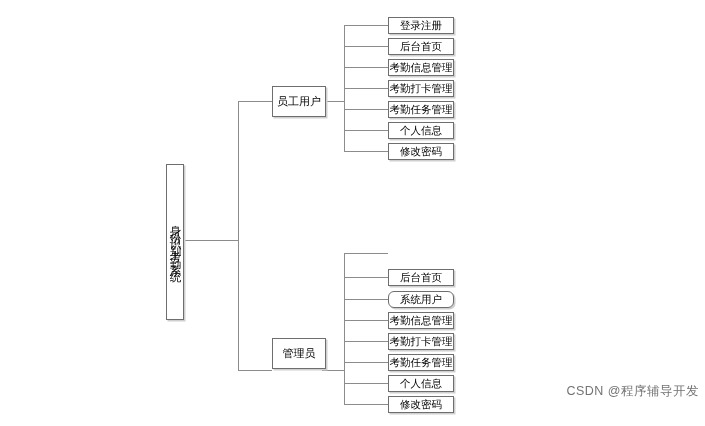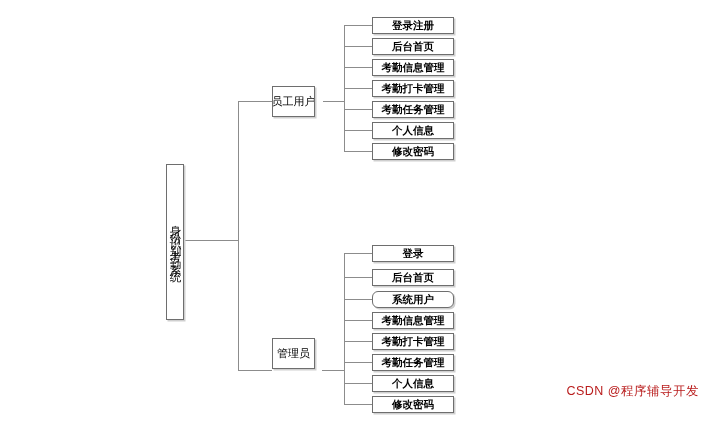--- a/index.html
+++ b/index.html
@@ -35,50 +35,49 @@
     color: #000000;
     display: flex;
     align-items: center;
     justify-content: center;
     text-align: center;
     box-shadow: 1.5px 1.5px 0 #cfcfcf;
     white-space: nowrap;
     overflow: hidden;
   }
   .node.child {
-    left: 372px;
-    width: 82px;
+    left: 388px;
+    width: 66px;
     height: 17px;
     font-size: 10.5px;
     line-height: 15px;
-    font-weight: bold;
   }
   .node.mid {
     left: 272px;
-    width: 43px;
+    width: 54px;
     height: 31px;
     font-size: 11px;
   }
   .node.root {
     left: 166px;
     top: 164px;
     width: 18px;
     height: 156px;
     font-size: 11.5px;
     writing-mode: vertical-lr;
     text-orientation: upright;
     letter-spacing: 6.5px;
     white-space: normal;
   }
   .watermark {
     position: absolute;
     right: 6px;
     top: 383px;
     font-size: 12.5px;
-    color: #b91c1c;
+    color: #737373;
     letter-spacing: 0.5px;
   }
 </style>
 </head>
 <body>
 
 <div class="canvas">
 
   <div class="hline" style="left:184px; top:240px; width:54px;"></div>
   <div class="vline" style="left:238px; top:101px; height:270px;"></div>
@@ -112,21 +111,20 @@
   <div class="node mid" style="top:338px;">管理员</div>
 
   <div class="node child" style="top:17px;">登录注册</div>
   <div class="node child" style="top:38px;">后台首页</div>
   <div class="node child" style="top:59px;">考勤信息管理</div>
   <div class="node child" style="top:80px;">考勤打卡管理</div>
   <div class="node child" style="top:101px;">考勤任务管理</div>
   <div class="node child" style="top:122px;">个人信息</div>
   <div class="node child" style="top:143px;">修改密码</div>
 
-  <div class="node child" style="top:245px;">登录</div>
   <div class="node child" style="top:269px;">后台首页</div>
   <div class="node child" style="top:291px;border-radius:6px;">系统用户</div>
   <div class="node child" style="top:312px;">考勤信息管理</div>
   <div class="node child" style="top:333px;">考勤打卡管理</div>
   <div class="node child" style="top:354px;">考勤任务管理</div>
   <div class="node child" style="top:375px;">个人信息</div>
   <div class="node child" style="top:396px;">修改密码</div>
 
   <div class="watermark">CSDN @程序辅导开发</div>
 

